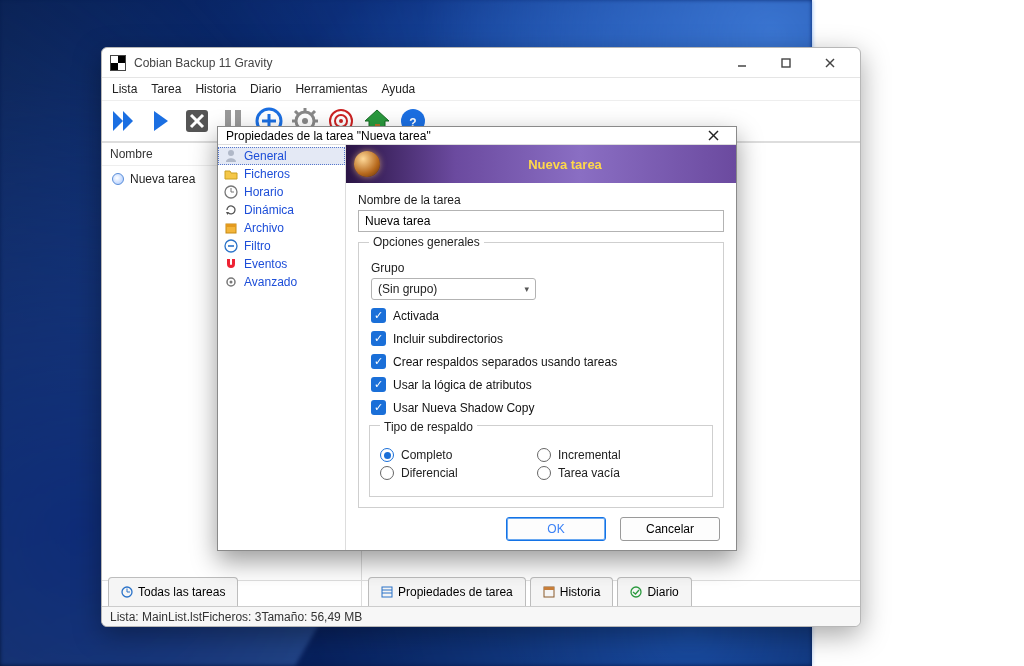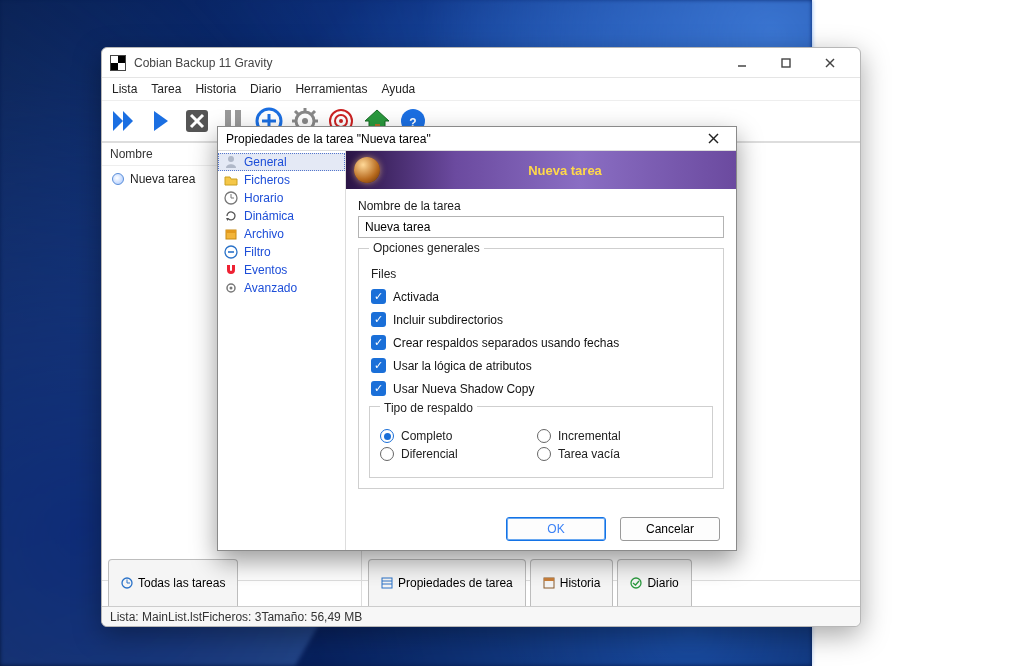--- a/index.html
+++ b/index.html
@@ -65,21 +65,21 @@
       radial-gradient(circle at 40% 40%, #fff, #a5c6ff);
   }
 
   .log-pane { flex: 1; padding: 8px 10px; font-family: Consolas, monospace; font-size: 12px; color: #222;
     white-space: pre; overflow: hidden; }
   .log-pane .red { color: #c00; }
   .log-pane .blue{ color: #004bd6; }
 
   .bottom-tabs { height: 26px; display: flex; align-items: flex-end; border-top: 1px solid #ddd; }
   .btab {
-    padding: 16px 12px; border: 1px solid #bdbdbd; border-bottom: none;
+    padding: 7px 12px; border: 1px solid #bdbdbd; border-bottom: none;
     background: #f5f5f5; margin-right: 4px; border-radius: 4px 4px 0 0;
     display: flex; align-items: center; gap: 5px; font-size: 12px;
   }
   .btab .ico { width: 12px; height: 12px; }
 
   .statusbar {
     height: 20px; border-top: 1px solid #ccc; display: flex; align-items: center;
     padding: 0 8px; gap: 0; color: #333; font-size: 12px; background: #f7f7f7;
     border-radius: 0 0 6px 6px;
   }
@@ -444,33 +444,37 @@
           <span class="banner-text">Nueva tarea</span>
         </div>
 
         <div class="dlg-content">
           <div class="field-label">Nombre de la tarea</div>
           <input class="txt" value="Nueva tarea" style="">
 
           <div class="fieldset">
             <span class="legend">Opciones generales</span>
 
-            <div class="sub-label">Files</div>
+            <div class="sub-label">Grupo</div>
+            <div class="select">
+              <span>(Sin grupo)</span>
+              <span class="chev">▾</span>
+            </div>
 
             <div class="chk">
               <span class="box">✓</span>
               <span>Activada</span>
             </div>
             <div class="chk">
               <span class="box">✓</span>
               <span>Incluir subdirectorios</span>
             </div>
             <div class="chk">
               <span class="box">✓</span>
-              <span>Crear respaldos separados usando fechas</span>
+              <span>Crear respaldos separados usando tareas</span>
             </div>
             <div class="chk">
               <span class="box">✓</span>
               <span>Usar la lógica de atributos</span>
             </div>
             <div class="chk">
               <span class="box">✓</span>
               <span>Usar Nueva Shadow Copy</span>
             </div>
 

